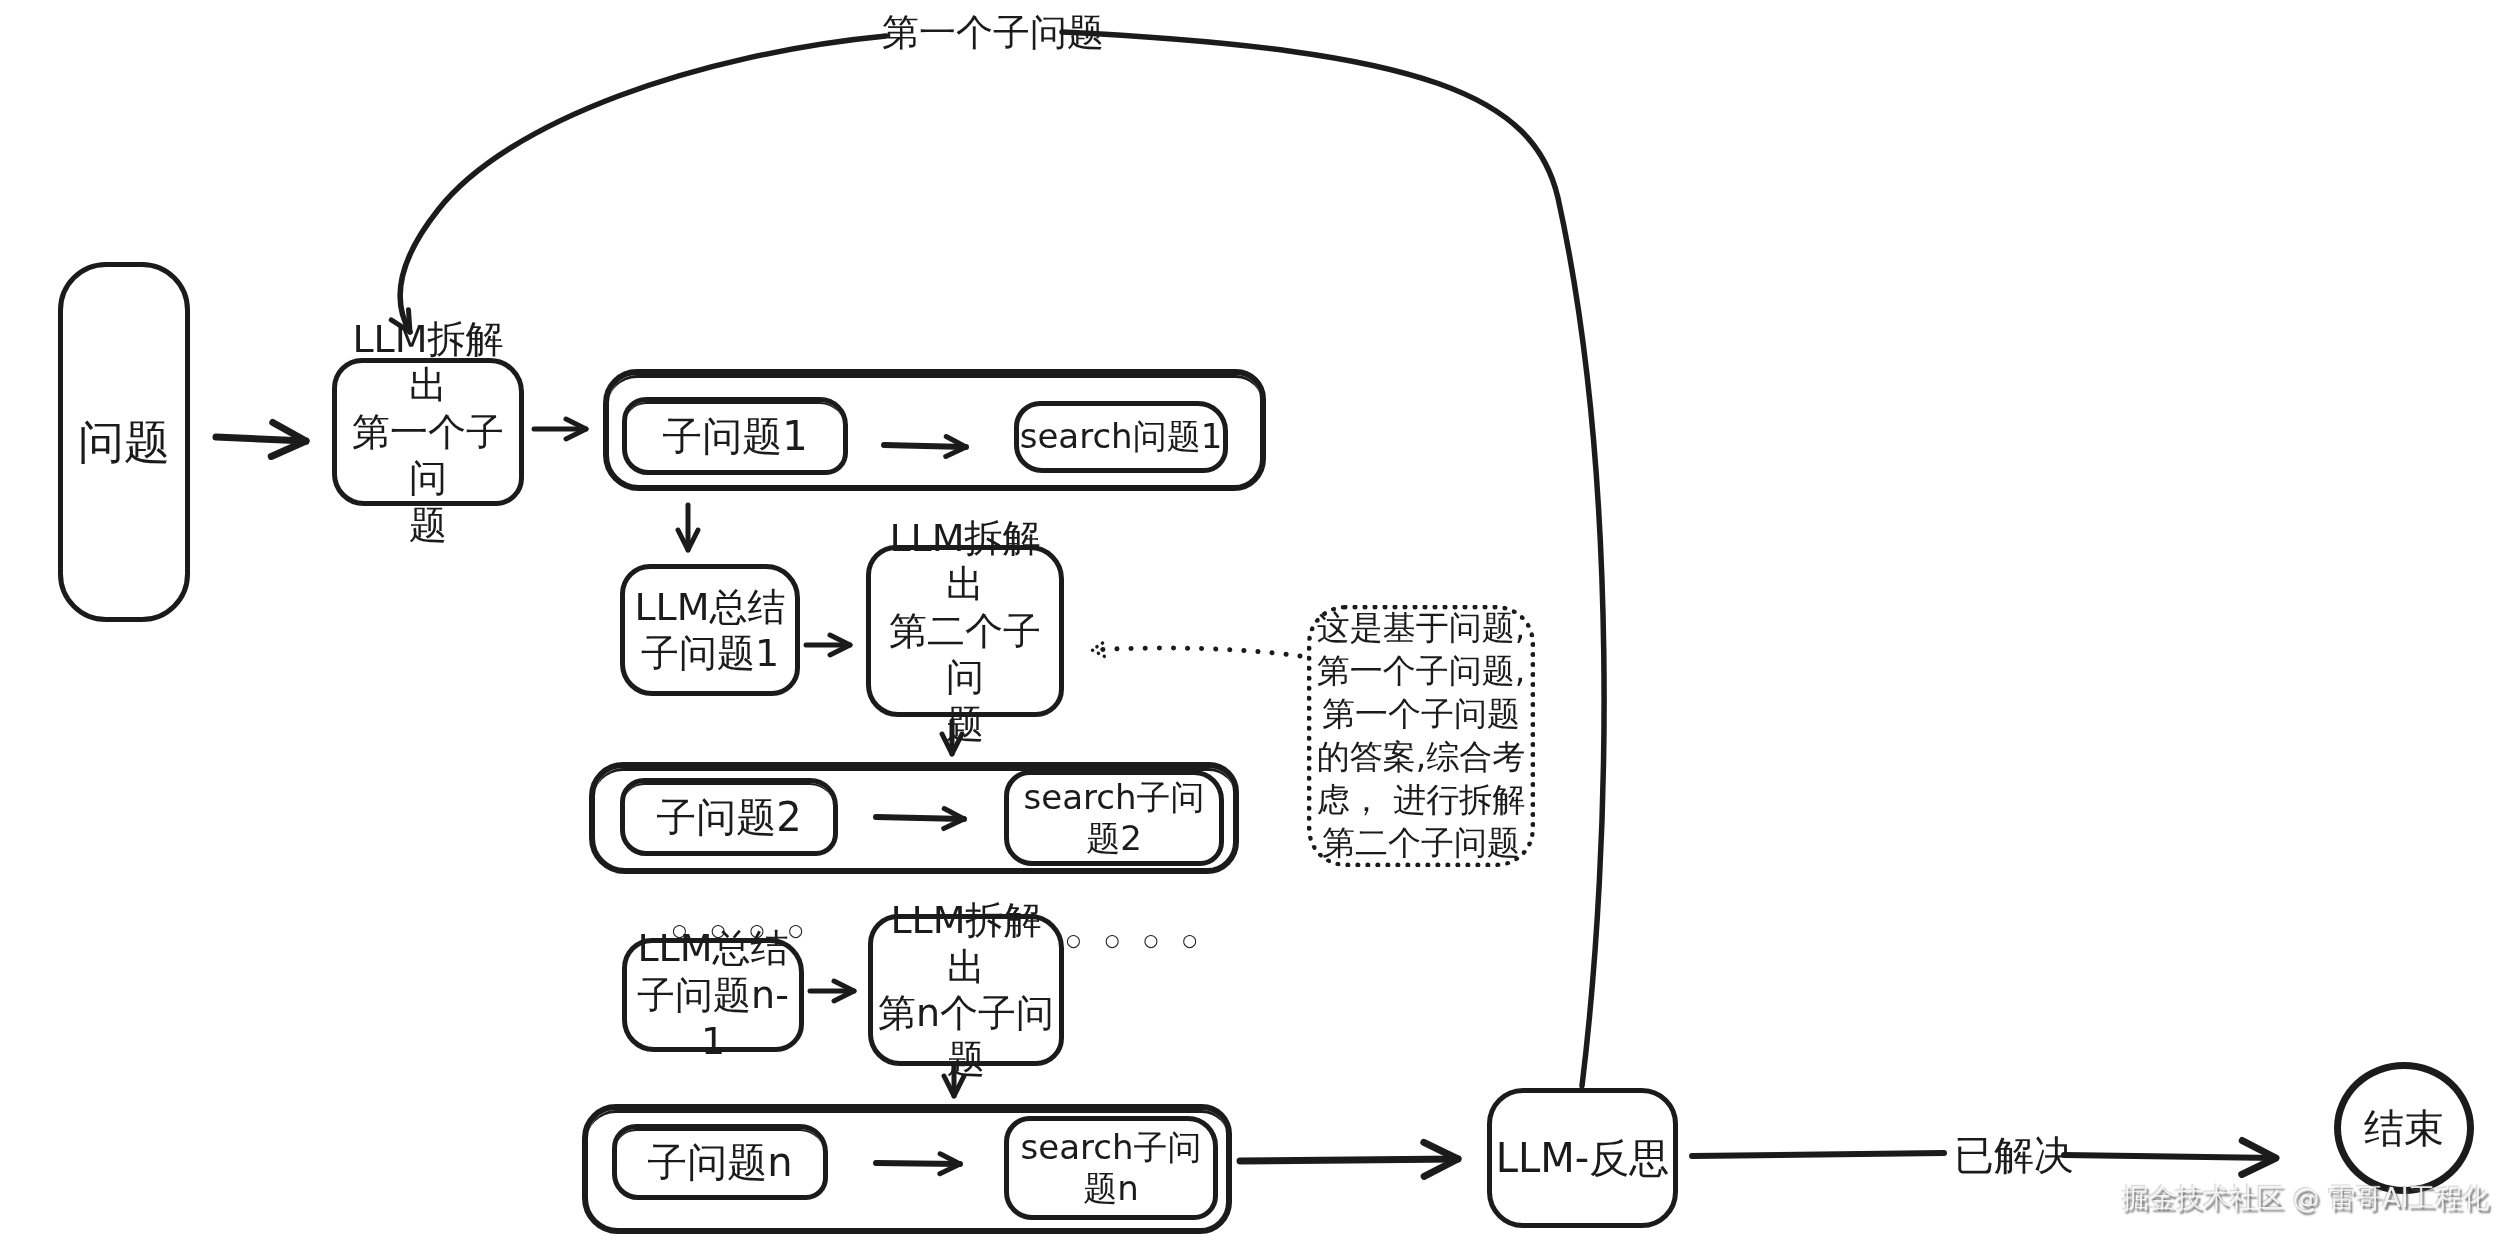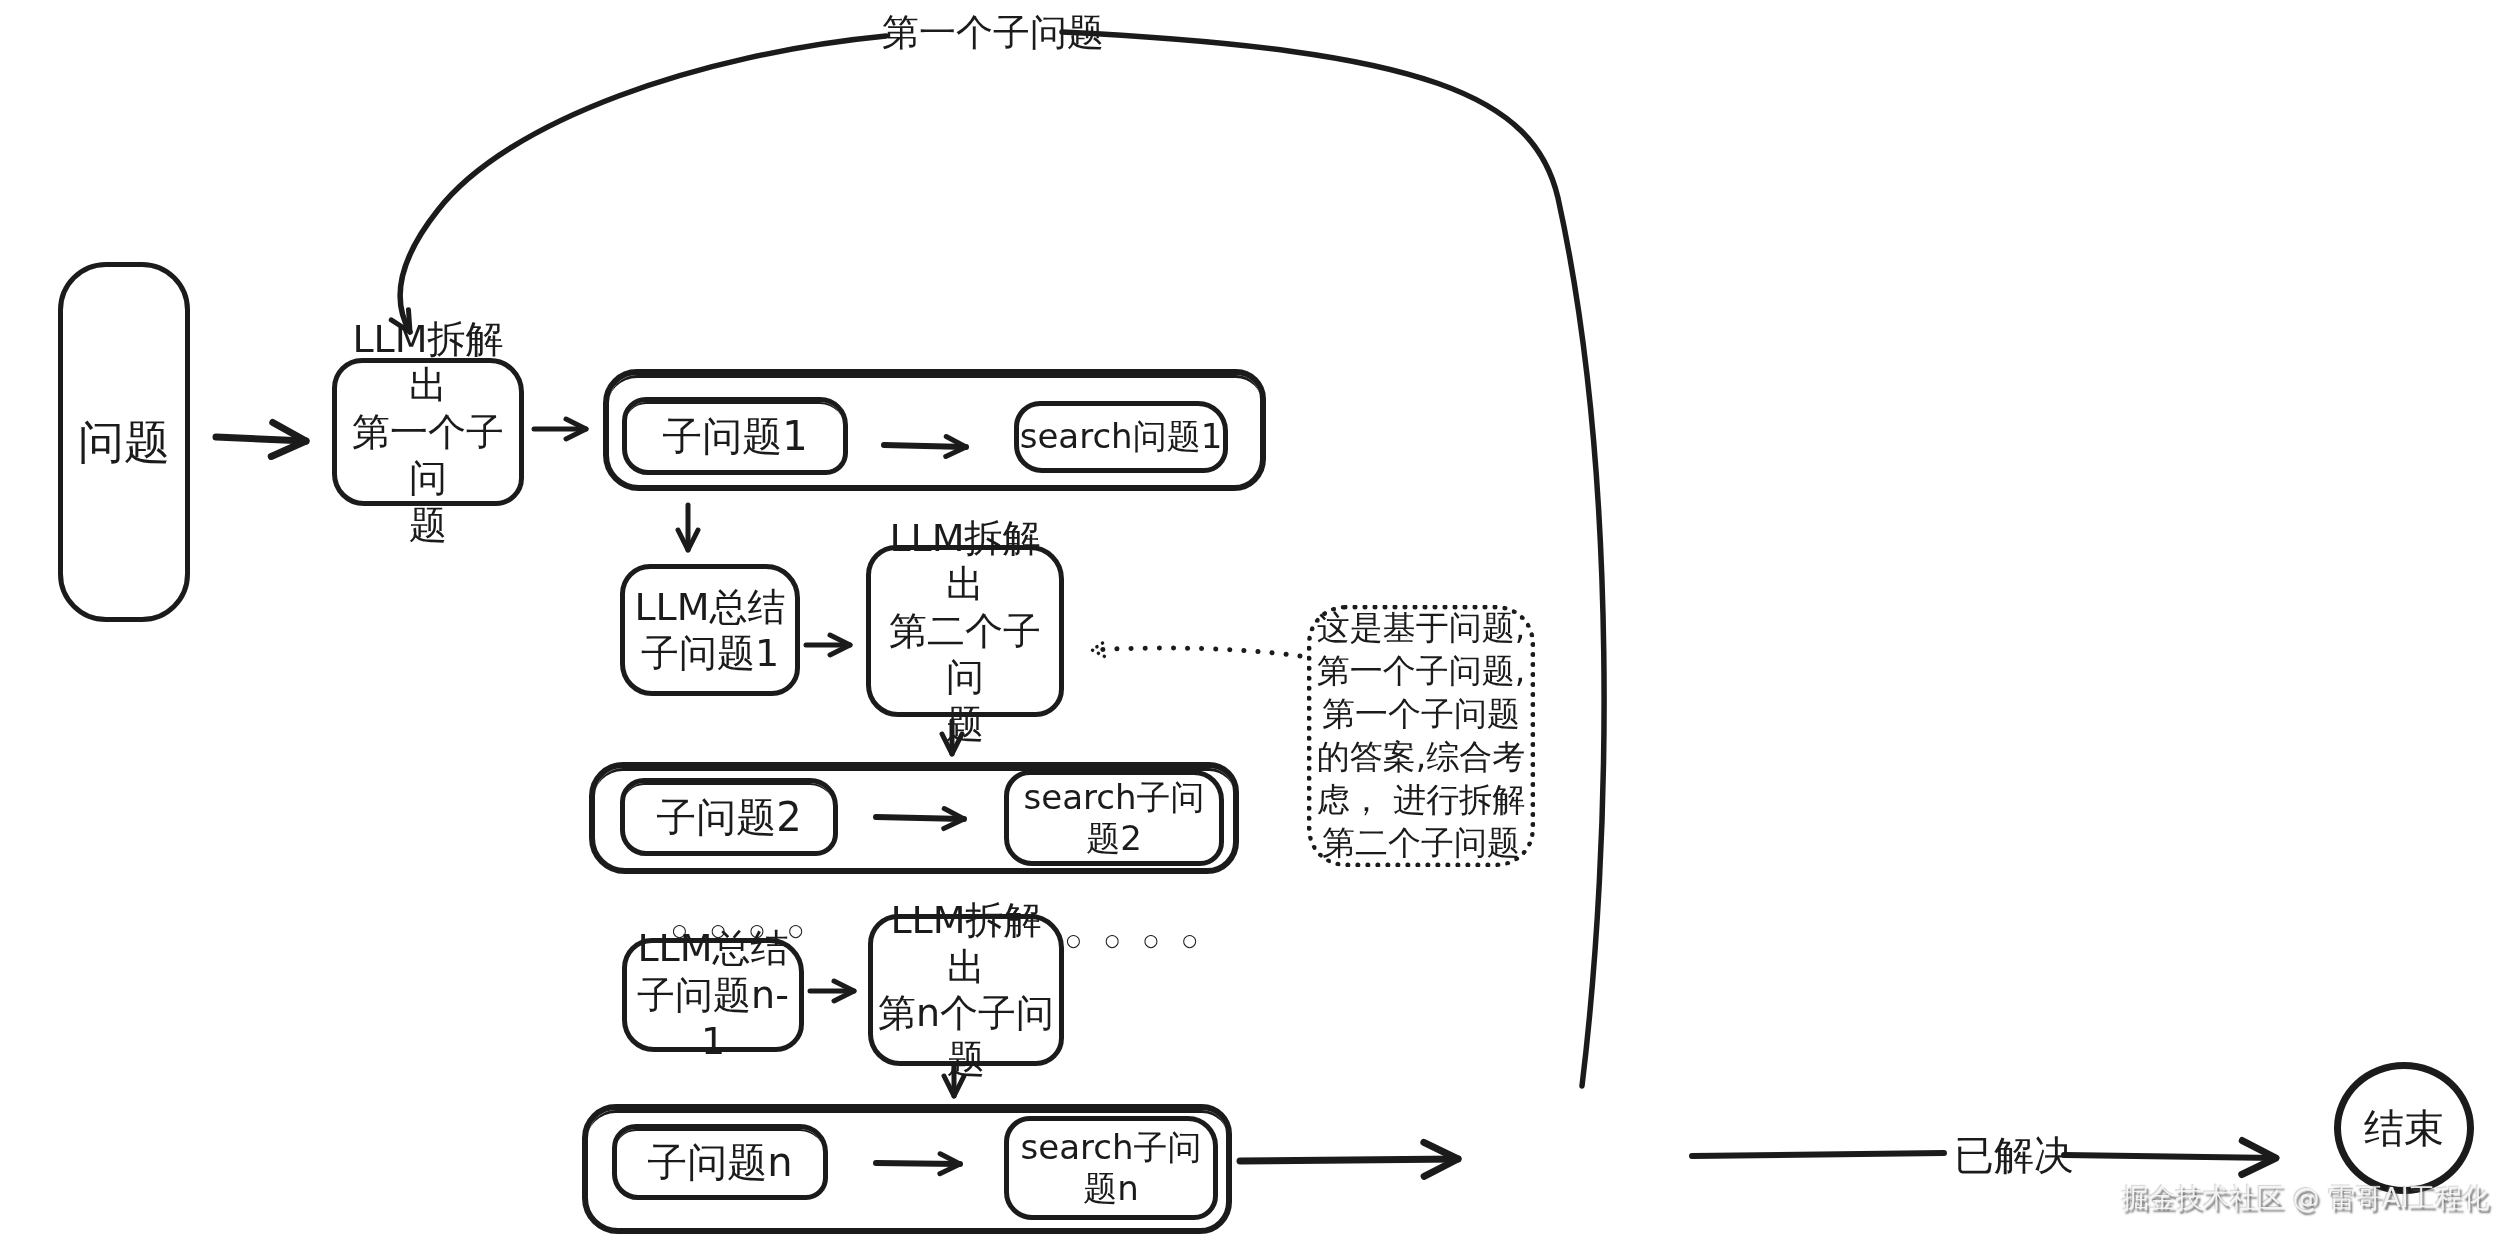--- a/index.html
+++ b/index.html
@@ -186,20 +186,23 @@
 
   <div class="container" style="left:582px; top:1104px; width:650px; height:130px;"></div>
   <div class="box subbox" style="left:612px; top:1124px; width:216px; height:76px;">
     <span class="ln">子问题n</span>
   </div>
   <div class="box searchbox" style="left:1004px; top:1116px; width:214px; height:104px;">
     <span class="ln">search子问</span>
     <span class="ln">题n</span>
   </div>
 
+  <div class="box" style="left:1487px; top:1088px; width:191px; height:140px; border-radius:36px; font-size:40px;">
+    <span class="ln">LLM-反思</span>
+  </div>
 
   <div class="endcircle" style="left:2334px; top:1062px; width:140px; height:132px;">
     <span>结束</span>
   </div>
 
   <div class="floatlabel" style="left:876px; top:8px; font-size:37px;">
     <span>第一个子问题</span>
   </div>
   <div class="floatlabel" style="left:1948px; top:1128px; font-size:40px;">
     <span>已解决</span>

